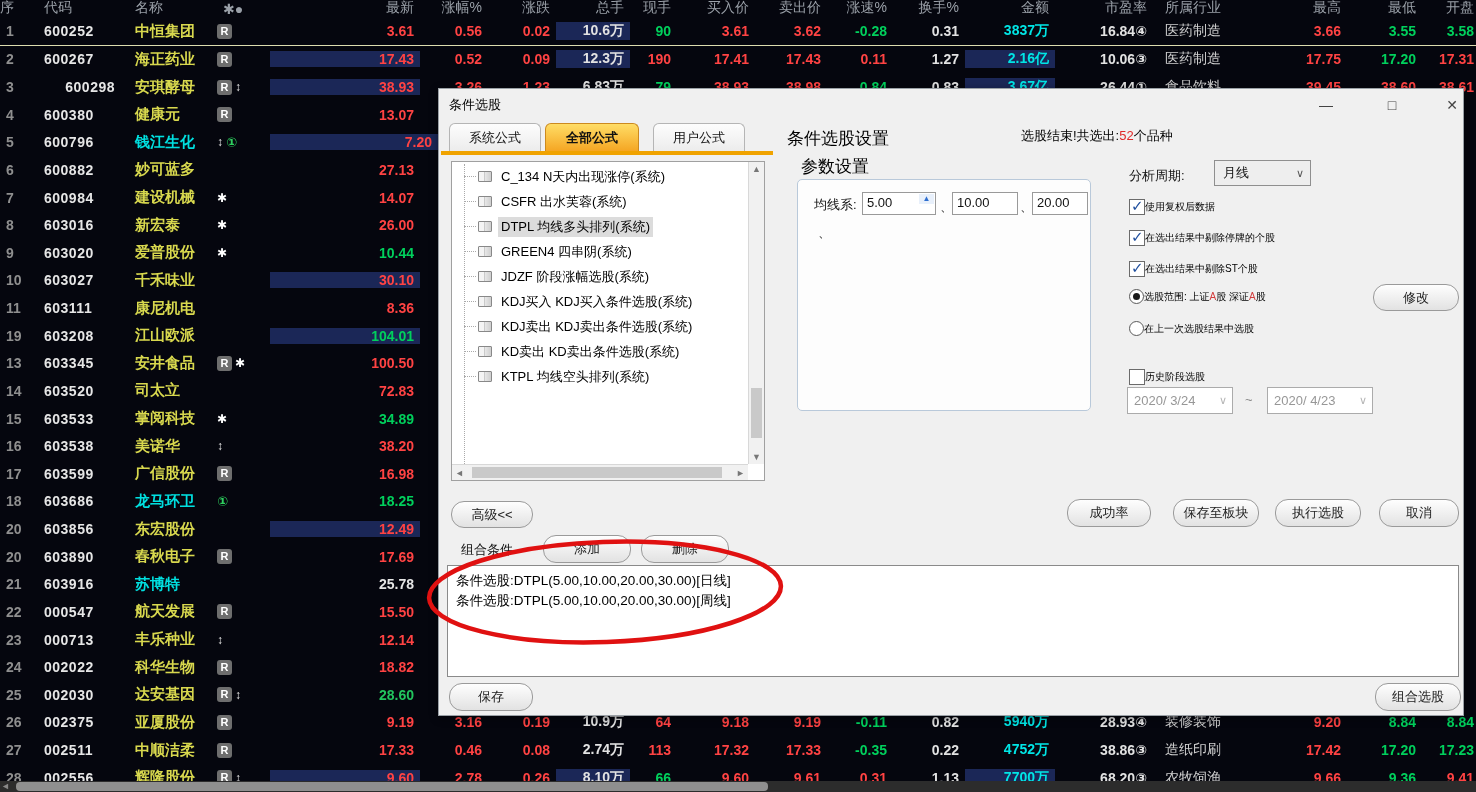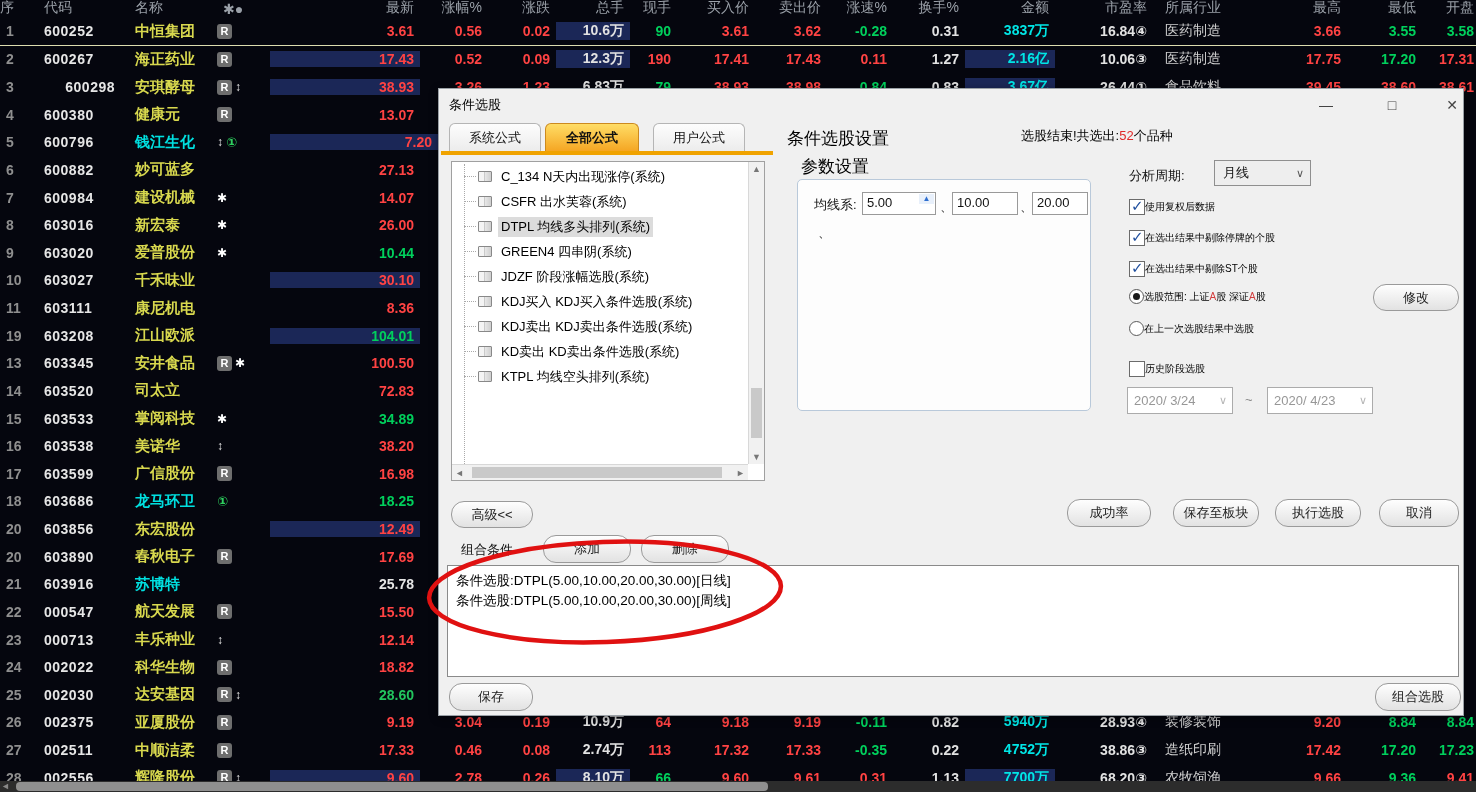--- a/index.html
+++ b/index.html
@@ -676,21 +676,21 @@
         <div class="cell ar" style="width: 58px;"></div>
       </div>
       <div class="trow">
         <div class="cell seq al" style="width: 28px;">26</div>
         <div class="cell code al" style="width: 87px;">002375</div>
         <div class="cell name al" style="width: 100px; color: rgb(216, 216, 78);">亚厦股份</div>
         <div class="cell flags" style="width: 55px;">
           <span class="fR">R</span>
         </div>
         <div class="cell ar" style="width: 150px; color: rgb(255, 67, 67);">9.19</div>
-        <div class="cell ar" style="width: 68px; color: rgb(255, 67, 67);">3.04</div>
+        <div class="cell ar" style="width: 68px; color: rgb(255, 67, 67);">3.16</div>
         <div class="cell ar" style="width: 68px; color: rgb(255, 67, 67);">0.19</div>
         <div class="cell ar" style="width: 74px; color: rgb(226, 226, 226);">10.9万</div>
         <div class="cell ar" style="width: 47px; color: rgb(255, 67, 67);">64</div>
         <div class="cell ar" style="width: 78px; color: rgb(255, 67, 67);">9.18</div>
         <div class="cell ar" style="width: 72px; color: rgb(255, 67, 67);">9.19</div>
         <div class="cell ar" style="width: 66px; color: rgb(0, 208, 92);">-0.11</div>
         <div class="cell ar" style="width: 72px; color: rgb(226, 226, 226);">0.82</div>
         <div class="cell ar" style="width: 90px; color: rgb(0, 230, 230);">5940万</div>
         <div class="cell ar" style="width: 98px; color: rgb(226, 226, 226);">28.93④</div>
         <div class="cell ind al" style="width: 137px; color: rgb(207, 207, 207);">装修装饰</div>
@@ -871,21 +871,21 @@
       <span class="rb on"></span>
       <span id="rangeSegs"><span>选股范围: 上证</span><span class="redA">A</span><span>股 深证</span><span class="redA">A</span><span>股</span></span>
     </div>
     <div class="btn" style="left:934px;top:195px;width:86px;height:27px;">修改</div>
 
     <div class="opt" style="top:232px;">
       <span class="rb"></span>
       <span>在上一次选股结果中选股</span>
     </div>
 
-    <div class="opt" style="top:272px;">
+    <div class="opt" style="top:280px;">
       <span class="cb"></span>
       <span>历史阶段选股</span>
     </div>
 
     <div class="datebox" style="left:688px;">
       <span>2020/ 3/24</span>
       <span class="chev">∨</span>
     </div>
     <span class="tilde">~</span>
     <div class="datebox" style="left:828px;">

